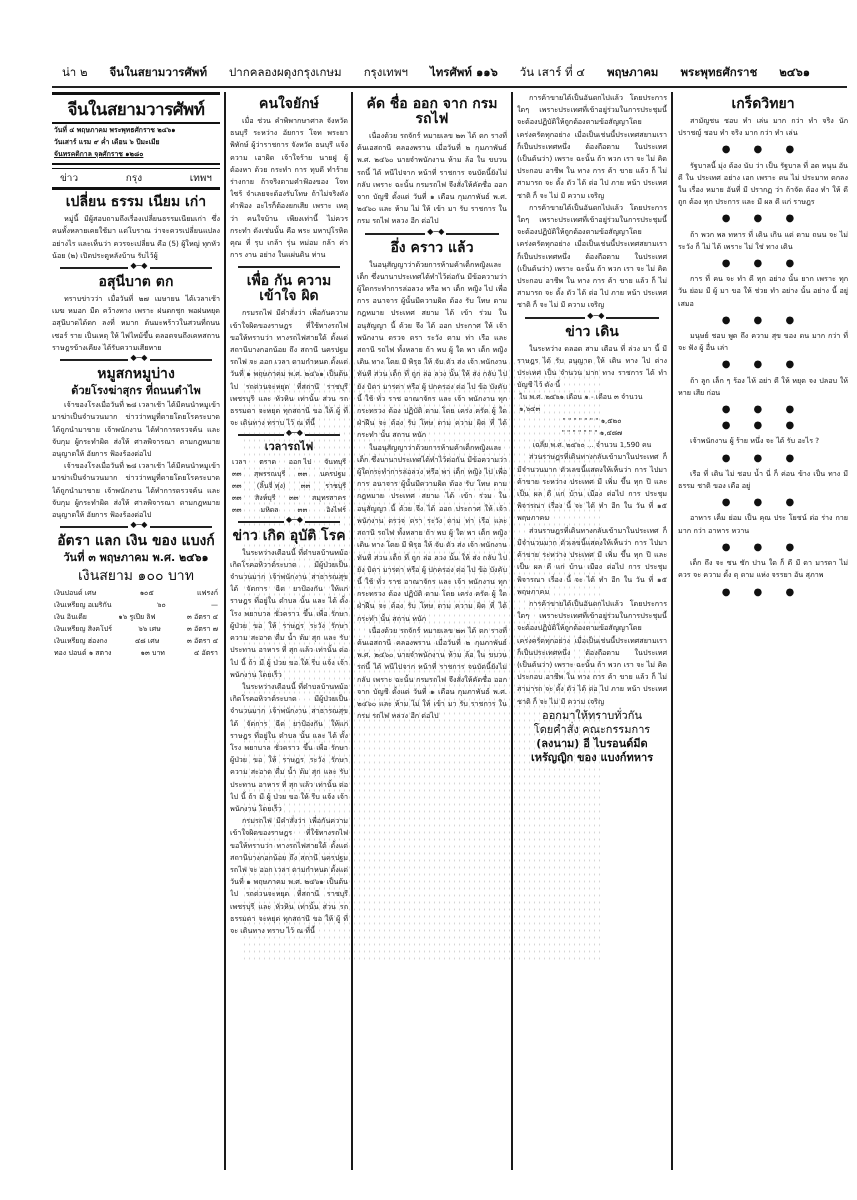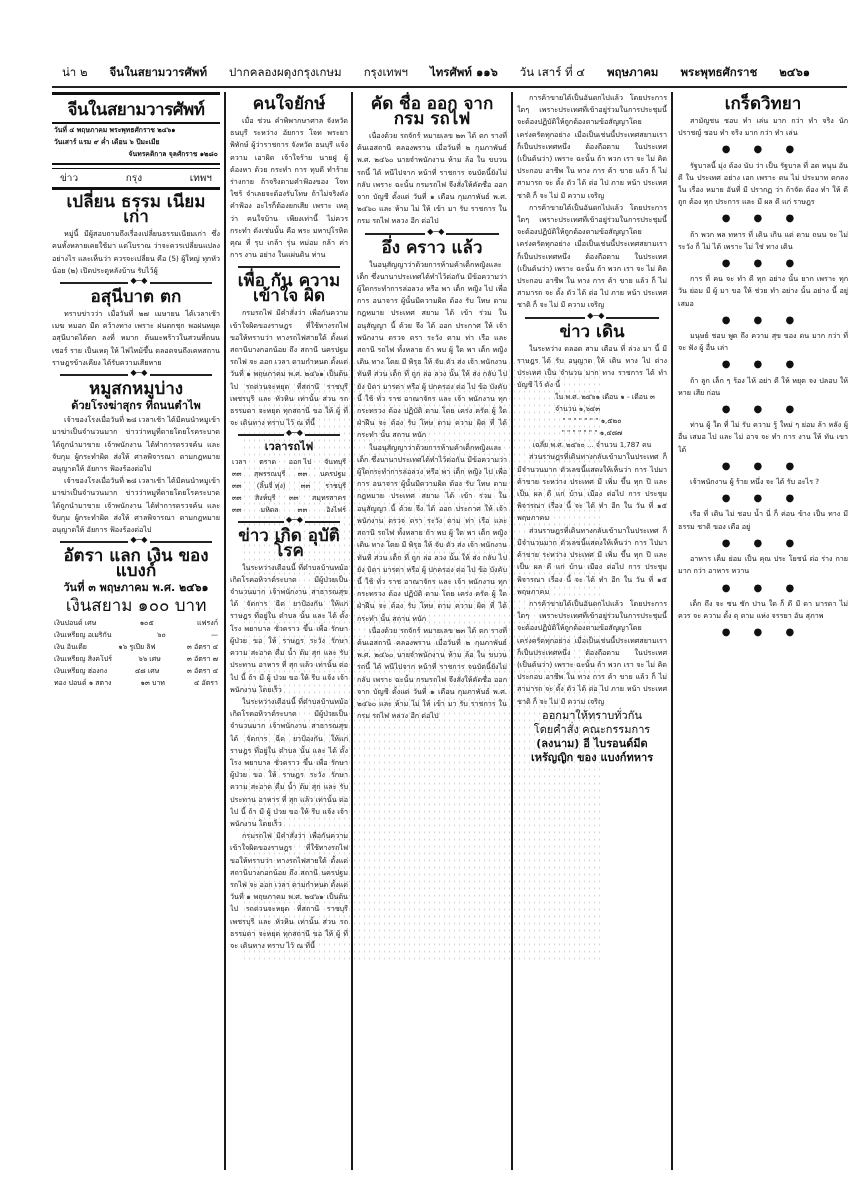--- a/index.html
+++ b/index.html
@@ -7,30 +7,30 @@
          font-family:"DejaVu Sans", sans-serif; color:#111; }
   .page { position:absolute; left:52px; top:60px; width:800px; height:1110px; }
   .header { position:absolute; left:0; top:0; width:800px; height:24px; display:flex;
             align-items:center; gap:22px; font-size:11.5px; padding-left:10px; box-sizing:border-box; }
   .header span { white-space:nowrap; }
   .header .bold { font-weight:bold; }
   .rule { position:absolute; left:0; top:26px; width:795px; height:2px; background:#222; }
   .col { position:absolute; top:32px; bottom:0; overflow:hidden; font-size:7.2px; line-height:12.2px; }
   .col p { margin:0 0 0 0; text-align:justify; text-indent:12px; }
   .vsep { position:absolute; top:32px; bottom:0; width:2px; background:#1a1a1a; }
-  .head { text-align:center; font-size:17px; font-weight:bold; margin:4px 0 4px; line-height:15px; }
+  .head { text-align:center; font-size:14px; font-weight:bold; margin:4px 0 4px; line-height:15px; }
   .subhead { text-align:center; font-size:11px; margin:2px 0; font-weight:bold; }
   .divider { height:2px; background:#222; margin:5px 8px; position:relative; }
   .divider.orn::after { content:"◆─◆"; position:absolute; left:45%; top:-7px; font-size:8px; background:#fff; padding:0 2px; }
   .dots { text-align:center; font-size:10px; letter-spacing:10px; margin:4px 0; }
   .masthead { border-top:3px solid #111; border-bottom:2px solid #111; padding:3px 0; }
   .mast-title { font-size:17px; font-weight:bold; letter-spacing:-0.5px; text-align:center;
                 font-family:"DejaVu Serif", serif; line-height:22px; border-bottom:2px solid #111; padding-bottom:2px; }
   .mast-line { font-size:6.8px; font-weight:bold; line-height:12px; padding:0 2px; }
-  .mast-line.c { text-align:right; }
+  .mast-line.c { text-align:left;text-decoration:underline; }
   .news-label { font-size:10px; font-weight:normal; display:flex; justify-content:space-between;
                 padding:3px 8px; border-bottom:3px solid #111; border-top:1px solid #111; margin-top:3px;gap:28px; }
   .table-row { display:flex; justify-content:space-between; font-size:7px; line-height:12px; padding:0 2px; }
   .noise { position:absolute; pointer-events:none; opacity:0.35;
            background-image: radial-gradient(#888 0.6px, transparent 0.8px); background-size:5px 7px; }
 </style>
 </head>
 <body>
 
 <div class="page">
@@ -168,24 +168,24 @@
   </div>
   <div class="vsep" style="left:459px;"></div>
 
   <div class="col" style="left:465px; width:150px;">
     <p>การค้าขายได้เป็นอันตกไปแล้ว โดยประการใดๆ เพราะประเทศที่เข้าอยู่ร่วมในการประชุมนี้ จะต้องปฏิบัติให้ถูกต้องตามข้อสัญญาโดยเคร่งครัดทุกอย่าง เมื่อเป็นเช่นนี้ประเทศสยามเราก็เป็นประเทศหนึ่ง ต้องถือตาม ในประเทศ (เป็นต้นว่า) เพราะ ฉะนั้น ถ้า พวก เรา จะ ไม่ คิด ประกอบ อาชีพ ใน ทาง การ ค้า ขาย แล้ว ก็ ไม่ สามารถ จะ ตั้ง ตัว ได้ ต่อ ไป ภาย หน้า ประเทศ ชาติ ก็ จะ ไม่ มี ความ เจริญ</p>
     <p>การค้าขายได้เป็นอันตกไปแล้ว โดยประการใดๆ เพราะประเทศที่เข้าอยู่ร่วมในการประชุมนี้ จะต้องปฏิบัติให้ถูกต้องตามข้อสัญญาโดยเคร่งครัดทุกอย่าง เมื่อเป็นเช่นนี้ประเทศสยามเราก็เป็นประเทศหนึ่ง ต้องถือตาม ในประเทศ (เป็นต้นว่า) เพราะ ฉะนั้น ถ้า พวก เรา จะ ไม่ คิด ประกอบ อาชีพ ใน ทาง การ ค้า ขาย แล้ว ก็ ไม่ สามารถ จะ ตั้ง ตัว ได้ ต่อ ไป ภาย หน้า ประเทศ ชาติ ก็ จะ ไม่ มี ความ เจริญ</p>
     <div class="divider orn"></div>
     <div class="head">ข่าว เดิน</div>
     <p>ในระหว่าง ตลอด สาม เดือน ที่ ล่วง มา นี้ มี ราษฎร ได้ รับ อนุญาต ให้ เดิน ทาง ไป ต่าง ประเทศ เป็น จำนวน มาก ทาง ราชการ ได้ ทำ บัญชี ไว้ ดัง นี้</p>
     <div id="stats">
-        <div class="table-row" style="justify-content: center; margin-left: 36px;">ใน พ.ศ. ๒๔๖๑ เดือน ๑ - เดือน ๓ จำนวน ๑,๖๔๓</div>
+        <div class="table-row" style="justify-content: center;">ใน พ.ศ. ๒๔๖๑ เดือน ๑ - เดือน ๓ จำนวน ๑,๖๔๓</div>
         <div class="table-row" style="justify-content: center;">" " " " " " " ๑,๕๒๐</div>
         <div class="table-row" style="justify-content: center;">" " " " " " " ๑,๔๘๗</div>
-        <div class="table-row" style="justify-content: center;">เฉลี่ย พ.ศ. ๒๔๖๐ ... จำนวน 1,787 คน</div>
+        <div class="table-row" style="justify-content: center;">เฉลี่ย พ.ศ. ๒๔๖๐ ... จำนวน 1,590 คน</div>
       </div>
     <p>ส่วนราษฎรที่เดินทางกลับเข้ามาในประเทศ ก็มีจำนวนมาก ตัวเลขนี้แสดงให้เห็นว่า การ ไปมา ค้าขาย ระหว่าง ประเทศ มี เพิ่ม ขึ้น ทุก ปี และ เป็น ผล ดี แก่ บ้าน เมือง ต่อไป การ ประชุม พิจารณา เรื่อง นี้ จะ ได้ ทำ อีก ใน วัน ที่ ๑๕ พฤษภาคม</p>
     <p>ส่วนราษฎรที่เดินทางกลับเข้ามาในประเทศ ก็มีจำนวนมาก ตัวเลขนี้แสดงให้เห็นว่า การ ไปมา ค้าขาย ระหว่าง ประเทศ มี เพิ่ม ขึ้น ทุก ปี และ เป็น ผล ดี แก่ บ้าน เมือง ต่อไป การ ประชุม พิจารณา เรื่อง นี้ จะ ได้ ทำ อีก ใน วัน ที่ ๑๕ พฤษภาคม</p>
     <p>การค้าขายได้เป็นอันตกไปแล้ว โดยประการใดๆ เพราะประเทศที่เข้าอยู่ร่วมในการประชุมนี้ จะต้องปฏิบัติให้ถูกต้องตามข้อสัญญาโดยเคร่งครัดทุกอย่าง เมื่อเป็นเช่นนี้ประเทศสยามเราก็เป็นประเทศหนึ่ง ต้องถือตาม ในประเทศ (เป็นต้นว่า) เพราะ ฉะนั้น ถ้า พวก เรา จะ ไม่ คิด ประกอบ อาชีพ ใน ทาง การ ค้า ขาย แล้ว ก็ ไม่ สามารถ จะ ตั้ง ตัว ได้ ต่อ ไป ภาย หน้า ประเทศ ชาติ ก็ จะ ไม่ มี ความ เจริญ</p>
     <div class="subhead" style="font-weight:normal">ออกมาให้ทราบทั่วกัน</div>
     <div class="subhead" style="font-weight:normal">โดยคำสั่ง คณะกรรมการ</div>
     <div class="subhead" style="font-weight:bold">(ลงนาม) อี ไบรอนด์มีด</div>
     <div class="subhead">เหรัญญิก ของ แบงก์ทหาร</div>
   </div>
   <div class="vsep" style="left:619px;"></div>
@@ -198,21 +198,20 @@
         <p>รัฐบาลนี้ มุ่ง ต้อง นับ ว่า เป็น รัฐบาล ที่ อด หนุน อัน ดี ใน ประเทศ อย่าง เอก เพราะ ตน ไม่ ประมาท ตกลง ใน เรื่อง หมาย อันที่ มี ปรากฏ ว่า ถ้าจัด ต้อง ทำ ให้ ดี ถูก ต้อง ทุก ประการ และ มี ผล ดี แก่ ราษฎร</p>
         <div class="dots">● ● ●</div>
         <p>ถ้า พวก พล ทหาร ที่ เดิน เกิน แต่ ตาม ถนน จะ ไม่ ระวัง ก็ ไม่ ได้ เพราะ ไม่ ใช่ ทาง เดิน</p>
         <div class="dots">● ● ●</div>
         <p>การ ที่ คน จะ ทำ ดี ทุก อย่าง นั้น ยาก เพราะ ทุก วัน ย่อม มี ผู้ มา ขอ ให้ ช่วย ทำ อย่าง นั้น อย่าง นี้ อยู่ เสมอ</p>
         <div class="dots">● ● ●</div>
         <p>มนุษย์ ชอบ พูด ถึง ความ สุข ของ ตน มาก กว่า ที่ จะ ฟัง ผู้ อื่น เล่า</p>
         <div class="dots">● ● ●</div>
         <p>ถ้า ลูก เล็ก ๆ ร้อง ไห้ อย่า ตี ให้ หยุด จง ปลอบ ให้ หาย เสีย ก่อน</p>
         <div class="dots">● ● ●</div>
-        <p>ท่าน ผู้ ใด ที่ ไม่ รับ ความ รู้ ใหม่ ๆ ย่อม ล้า หลัง ผู้ อื่น เสมอ ไป และ ไม่ อาจ จะ ทำ การ งาน ให้ ทัน เขา ได้</p>
         <div class="dots">● ● ●</div>
         <p>เจ้าพนักงาน ผู้ ร้าย หนึ่ง จะ ได้ รับ อะไร ?</p>
         <div class="dots">● ● ●</div>
         <p>เรือ ที่ เดิน ไม่ ชอบ น้ำ นี่ ก็ ค่อน ข้าง เป็น ทาง มี ธรรม ชาติ ของ เดือ อยู่</p>
         <div class="dots">● ● ●</div>
         <p>อาหาร เค็ม ย่อม เป็น คุณ ประ โยชน์ ต่อ ร่าง กาย มาก กว่า อาหาร หวาน</p>
         <div class="dots">● ● ●</div>
         <p>เด็ก ถึง จะ ซน ซัก ปาน ใด ก็ ดี มี ดา มารดา ไม่ ควร จะ ความ ตั้ง ดุ ตาม แห่ง จรรยา อัน สุภาพ</p>
         <div class="dots">● ● ●</div>
       </div>

